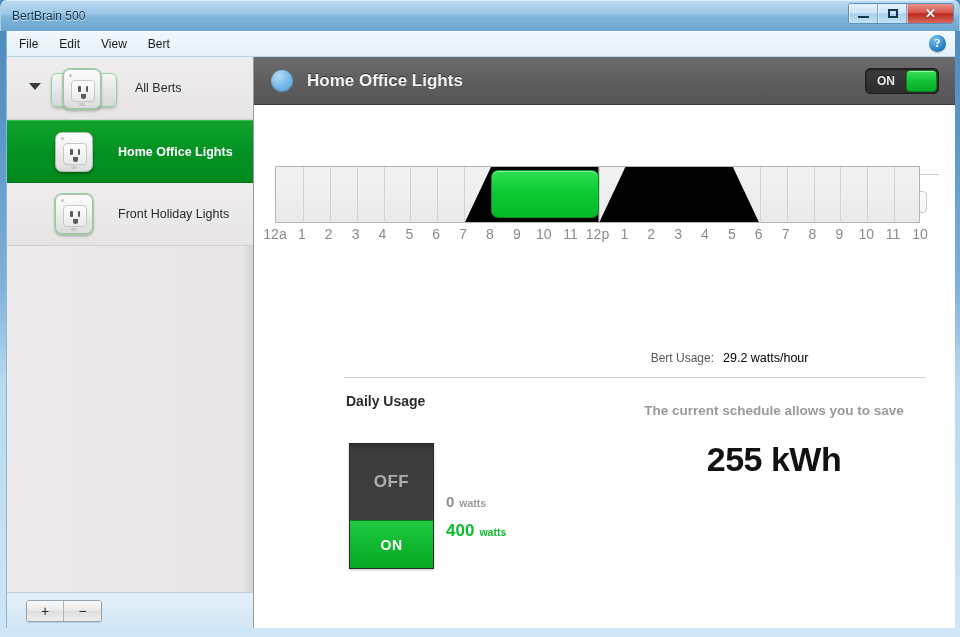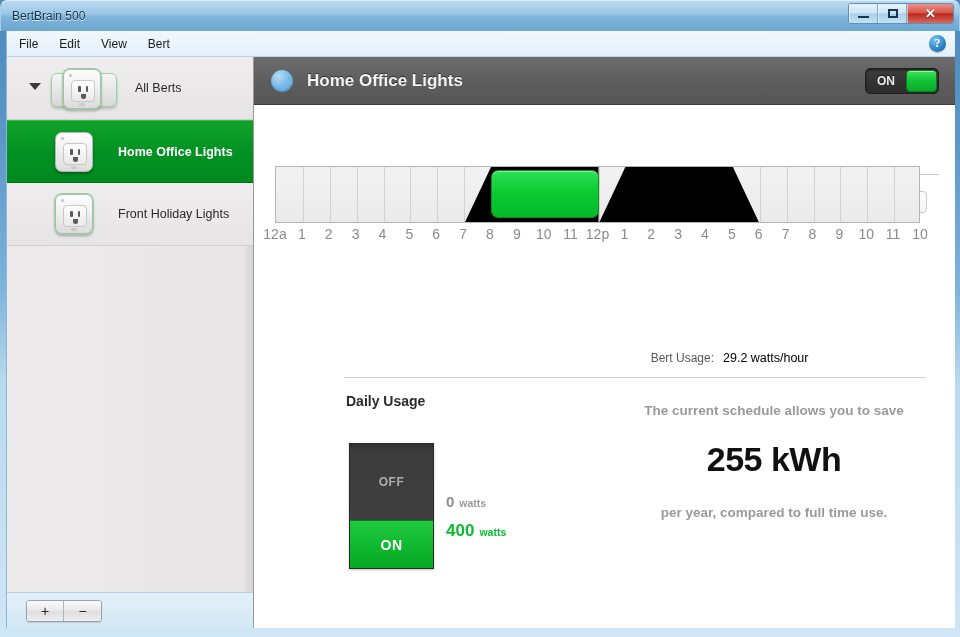--- a/index.html
+++ b/index.html
@@ -288,21 +288,21 @@
     position: absolute; left: 342px; top: 386px;
     width: 85px; height: 126px;
     border: 1px solid #2a2a2a;
     box-shadow: 0 1px 2px rgba(0,0,0,0.25);
   }
   #usage-off {
     position: absolute; left: 0; top: 0; width: 100%; height: 96px;
     background: linear-gradient(to bottom, #2e2e2e 0%, #3c3c3c 8%, #3f3f3f 100%);
     display: flex; align-items: center; justify-content: center;
   }
-  #usage-off .t { font-size: 12px; font-weight: bold; color: #adadad; letter-spacing: 0.5px; }
+  #usage-off .t { font-size: 17px; font-weight: bold; color: #adadad; letter-spacing: 0.5px; }
   #usage-on {
     position: absolute; left: 0; bottom: 0; width: 100%; height: 30px;
     background: linear-gradient(to bottom, #20c93f 0%, #10b92f 50%, #06a824 100%);
     border-top: 1px solid #0d7a1e;
     display: flex; align-items: center; justify-content: center;
   }
   #usage-on .t { font-size: 14px; font-weight: bold; color: #ffffff; letter-spacing: 0.5px; }
 
   .val-line { position: absolute; display: flex; align-items: baseline; }
   .val-num { font-size: 15px; font-weight: bold; }
@@ -473,21 +473,20 @@
         <div class="val-unit" style="color:#9a9a9a;">watts</div>
       </div>
       <div class="val-line" style="left:192px; top:464px;">
         <div class="val-num" style="color:#0cbb2f; font-size:17px;">400</div>
         <div class="val-unit" style="color:#0cbb2f;">watts</div>
       </div>
 
       <div style="position:absolute; left:355px; top:346px; width:330px; text-align:center;">
         <div class="savings-txt" style="font-size:13.5px;">The current schedule allows you to save</div>
         <div style="font-size:34px; font-weight:bold; color:#111; margin-top:22px; letter-spacing:-0.5px;">255 kWh</div>
-        <div class="savings-txt" style="font-size:13.5px; margin-top:26px;">per year, compared to full time use.</div>
       </div>
 
 
     </div>
   </div>
 
   <div id="timeline">
       <div class="tl-grid" style="left: 618.125px;"></div>
       <div class="tl-grid" style="left: 591.25px;"></div>
       <div class="tl-grid" style="left: 564.375px;"></div>

